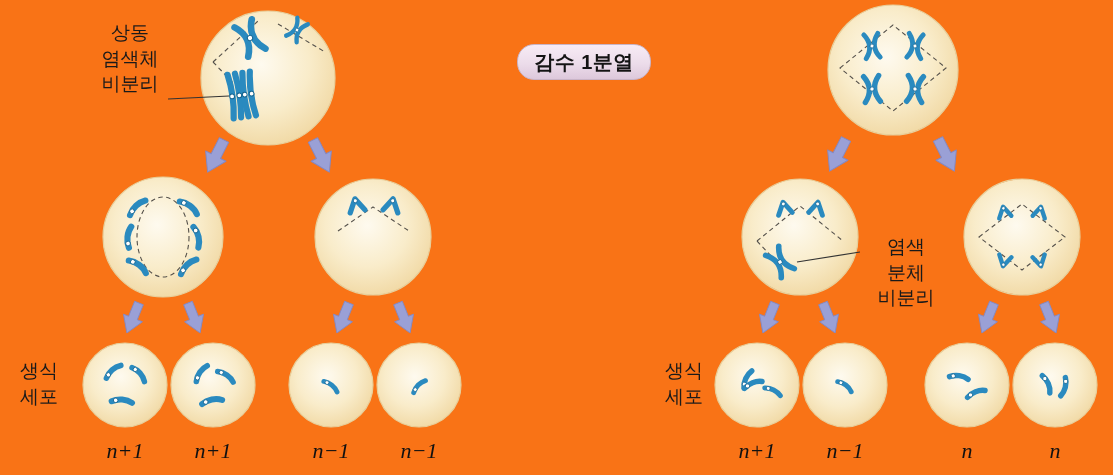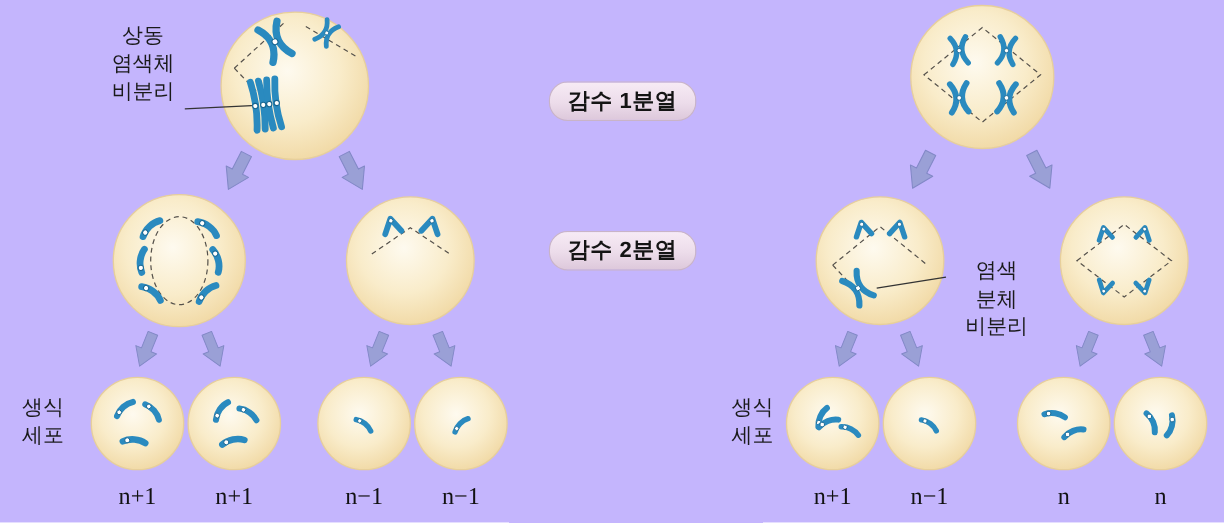--- a/index.html
+++ b/index.html
@@ -1,19 +1,19 @@
 <!DOCTYPE html>
 <html><head>
 <meta charset="utf-8">
 <style>
   html,body{margin:0;padding:0;background:#ffffff;}
   .canvas{
     position:relative;
     width:1113px;height:475px;
-    background:#c4b5fd;
+    background:#f97316;
     font-family:"Liberation Sans", sans-serif;
     overflow:hidden;
   }
   .canvas svg{position:absolute;left:0;top:0;}
   .klabel{
     position:absolute;
     font-size:19px;
     line-height:1.35;
     text-align:center;
     color:#1a1a1a;
@@ -29,20 +29,21 @@
     font-size:20px;
     font-weight:600;
     letter-spacing:0.5px;
     color:#141414;
   }
   .gamete{
     position:absolute;
     width:70px;
     text-align:center;
     font-family:"Liberation Serif", serif;
+    font-style:italic;
     font-size:22px;
     color:#111;
   }
 </style>
 </head>
 <body>
 
 <div class="canvas">
 
   <svg width="1113" height="475" viewBox="0 0 1113 475">
@@ -204,23 +205,22 @@
         <use href="#rod" transform="translate(1047,384) rotate(70) scale(0.78)"></use>
         <use href="#rod" transform="translate(1064,387) rotate(108) scale(0.78)"></use>
       </g>
     </g>
   </svg>
 
   <div class="klabel" style="left:84px;top:20px;width:92px;">상동
 염색체
 비분리</div>
 
-  <div class="pill" style="left:499px;top:44px;margin-top:30px;">감수 1분열</div>
-
-  <div class="pill" style="left:499px;top:210px;">감수 2분열</div>
+  <div class="pill" style="left:517px;top:44px;">감수 1분열</div>
+
 
   <div class="klabel" style="left:862px;top:190px;width:88px;margin-top:44px;">염색
 분체
 비분리</div>
 
   <div class="klabel" style="left:10px;top:358px;width:58px;">생식
 세포</div>
 
   <div class="klabel" style="left:655px;top:358px;width:58px;">생식
 세포</div>

